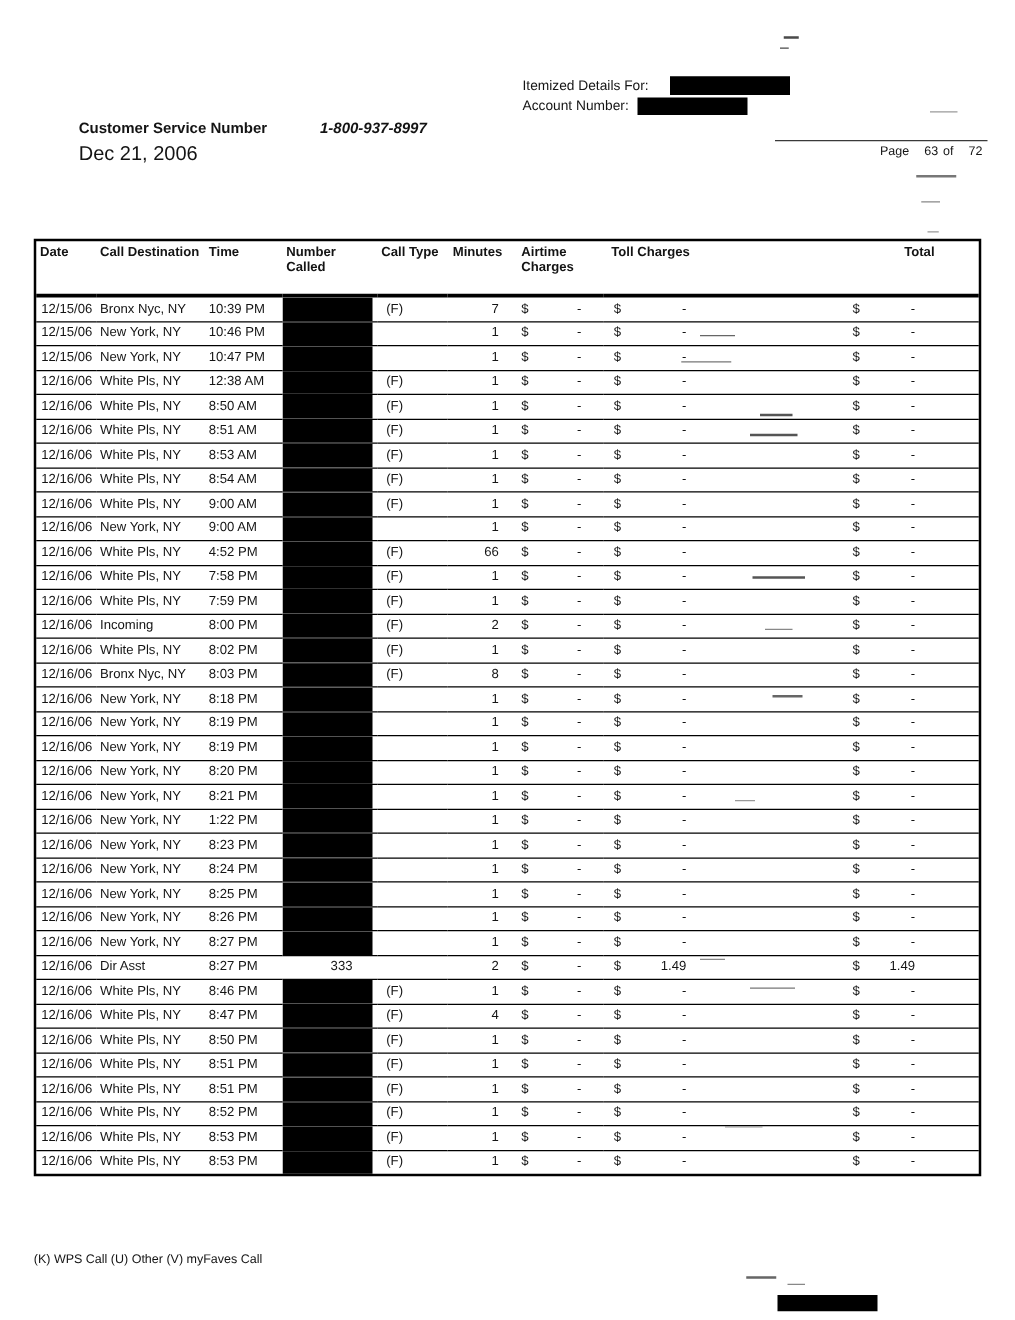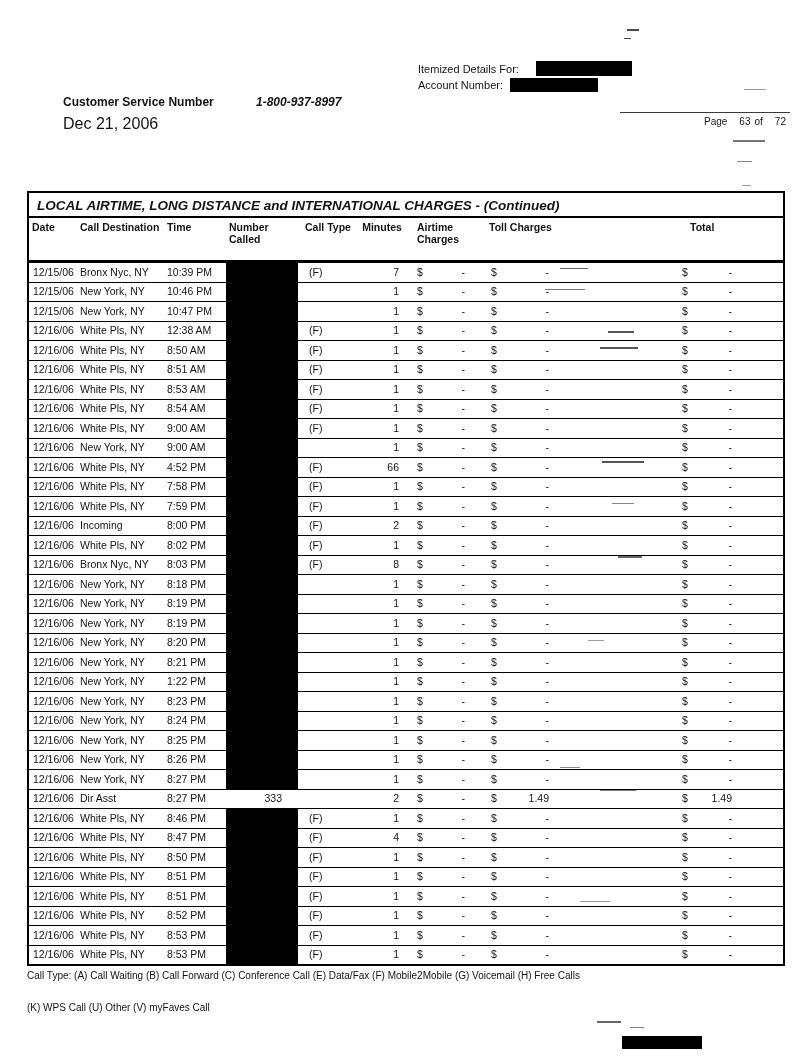--- a/index.html
+++ b/index.html
@@ -37,21 +37,21 @@
   }
   table.calls { border-collapse:collapse; width:100%; table-layout:fixed; }
   .calls th {
     font-size:10.5px; font-weight:bold; text-align:left; vertical-align:top;
     padding:3px 2px 2px 3px; line-height:12px; height:37px;
     border-bottom:3px solid #000; box-sizing:content-box;
   }
   .calls th.th-min { text-align:center; padding-left:0; }
   .calls th.th-air { padding-left:9px; }
   .calls th.th-toll { padding-left:6px; }
-  .calls th.th-total { padding-left:30px; }
+  .calls th.th-total { padding-left:30px;text-align:center; }
   .calls td {
     font-size:10.5px; height:18.5px; line-height:11px;
     border-bottom:1px solid #000; padding:0 2px; vertical-align:middle;
     overflow:hidden; white-space:nowrap;
   }
   .calls tbody tr:last-child td { border-bottom:none; }
   td.c-date { padding-left:4px; }
   td.c-dest { padding-left:3px;margin-top:28px; }
   td.c-time { padding-left:3px; }
   td.c-num { padding:0; text-align:right; }
@@ -88,21 +88,20 @@
 
   <div class="page-rule"></div>
   <div class="page-line">
     <span class="pg-label">Page</span>
     <span class="pg-num">63</span>
     <span class="pg-of">of</span>
     <span class="pg-total">72</span>
   </div>
 
   <div class="bill-table">
-    <div class="tbl-title">LOCAL AIRTIME, LONG DISTANCE and INTERNATIONAL CHARGES  - (Continued)</div>
     <table class="calls">
       <colgroup>
         <col style="width:48px">
           <col style="width:87px">
           <col style="width:62px">
         <col style="width:76px">
           <col style="width:56px">
           <col style="width:50px">
         <col style="width:75px">
           <col style="width:89px">
@@ -1163,21 +1162,20 @@
               <span class="money">
                 <span class="dollar">$</span>
                 <span class="amt">-</span>
               </span>
             </td>
           </tr>
         </tbody>
     </table>
   </div>
 
-  <div class="footnote1">Call Type: (A) Call Waiting (B) Call Forward (C) Conference Call (E) Data/Fax (F) Mobile2Mobile (G) Voicemail (H) Free Calls</div>
   <div class="footnote2">(K) WPS Call (U) Other (V) myFaves Call</div>
 
   <div class="redact-bottom"></div>
 
   <div class="artifact" style="left:627px; top:29px; width:12px; height:2px;"></div>
   <div class="artifact" style="left:624px; top:38px; width:7px; height:1px;"></div>
   <div class="artifact" style="left:744px; top:89px; width:22px; height:1px; background:#9a9a9a;"></div>
   <div class="artifact" style="left:733px; top:140px; width:32px; height:2px; background:#777;"></div>
   <div class="artifact" style="left:737px; top:161px; width:15px; height:1px; background:#888;"></div>
   <div class="artifact" style="left:742px; top:185px; width:9px; height:1px; background:#999;"></div>

